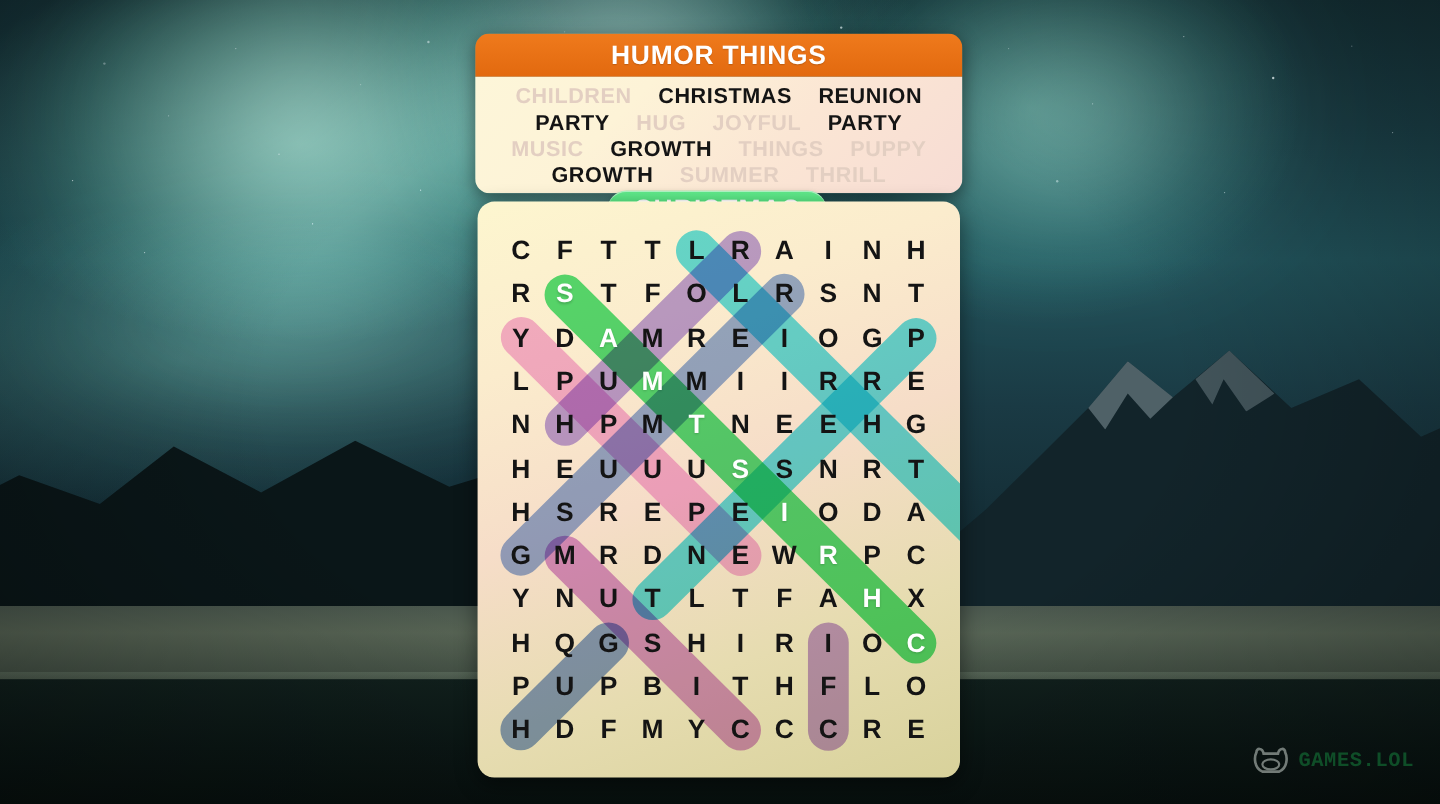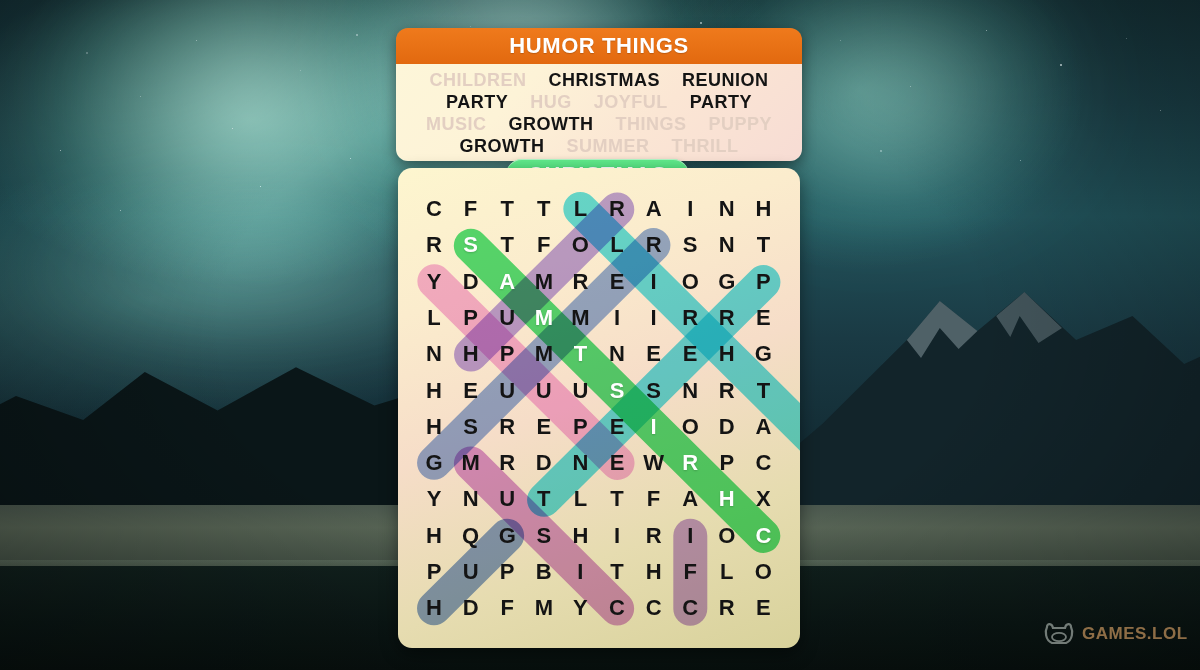--- a/index.html
+++ b/index.html
@@ -135,21 +135,21 @@
     font-size:22px; font-weight:bold; color:#141414;
     font-family:"Liberation Sans", sans-serif;
   }
   .cell.on { color:#ffffff; text-shadow:0 1px 2px rgba(0,0,0,.18); }
 
   
   #watermark {
     position:absolute; left:1044px; top:622px;
     display:flex; align-items:center; gap:8px; opacity:.55;
   }
-  #wmText { color:#fdba74; font-size:17px; font-weight:bold; letter-spacing:.5px; }
+  #wmText { color:#15803d; font-size:17px; font-weight:bold; letter-spacing:.5px;font-family:Liberation Mono, monospace; }
 </style>
 </head>
 <body>
 
 <div id="bg">
   <div class="sky"></div>
   <div class="aurora-band ab1"></div>
   <div class="aurora-band ab2"></div>
   <div class="aurora-band ab3"></div>
   <div class="aurora-band ab4"></div>

